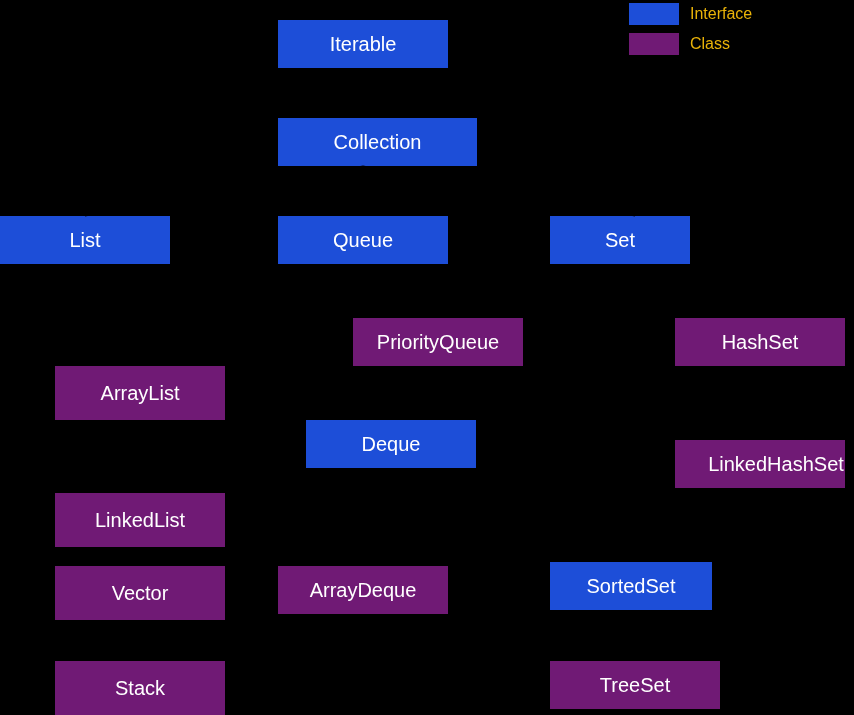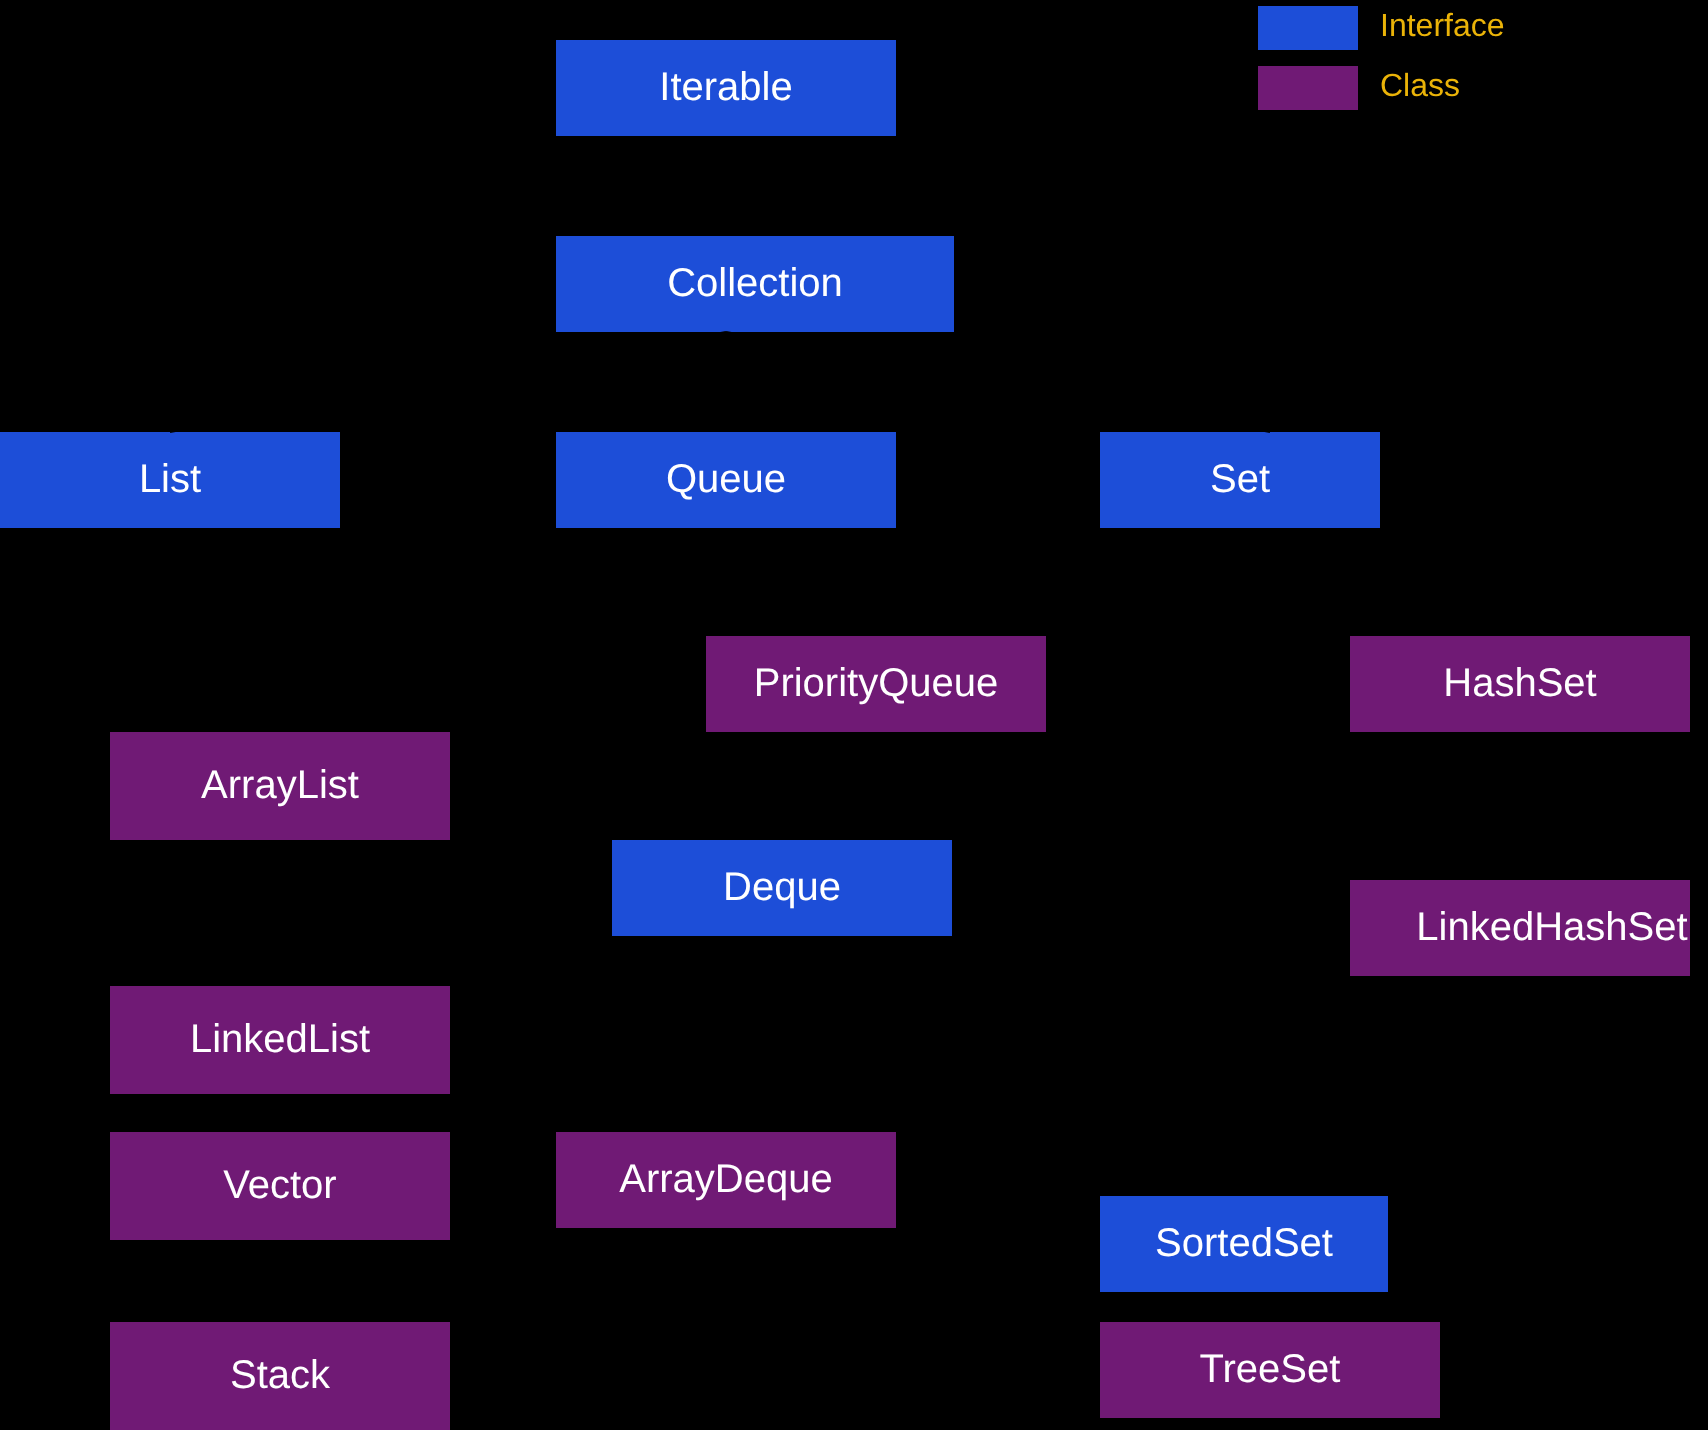--- a/index.html
+++ b/index.html
@@ -91,21 +91,21 @@
 <div class="box class" style="left:55px; top:493px; width:170px; height:54px;">
   <span>LinkedList</span>
 </div>
 
 <div class="box class" style="left:55px; top:566px; width:170px; height:54px;">
   <span>Vector</span>
 </div>
 <div class="box class" style="left:278px; top:566px; width:170px; height:48px;">
   <span>ArrayDeque</span>
 </div>
-<div class="box interface" style="left:550px; top:598px; width:144px; height:48px;text-align:center;">
+<div class="box interface" style="left:550px; top:562px; width:162px; height:48px;text-align:center;">
   <span>SortedSet</span>
 </div>
 
 <div class="box class" style="left:55px; top:661px; width:170px; height:54px;">
   <span>Stack</span>
 </div>
 <div class="box class" style="left:550px; top:661px; width:170px; height:48px;">
   <span>TreeSet</span>
 </div>
 

